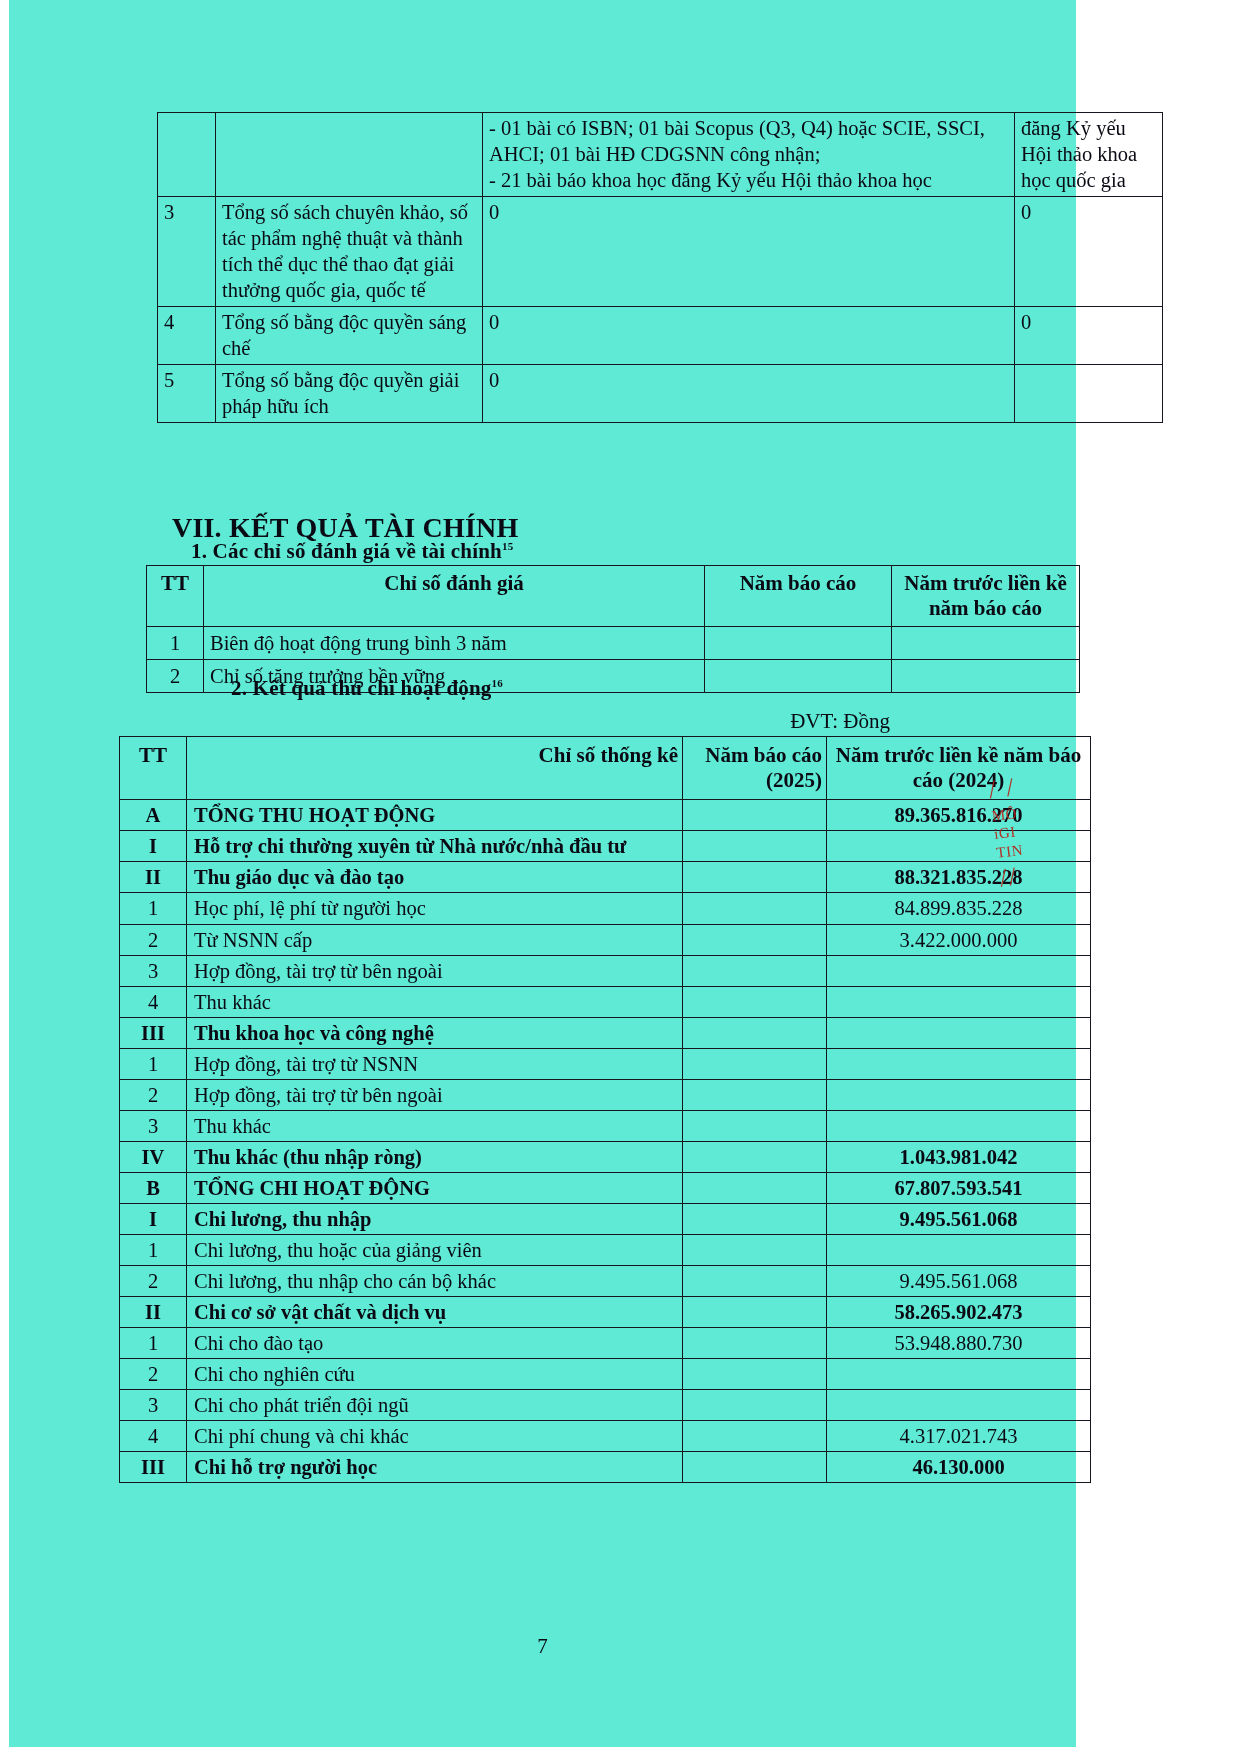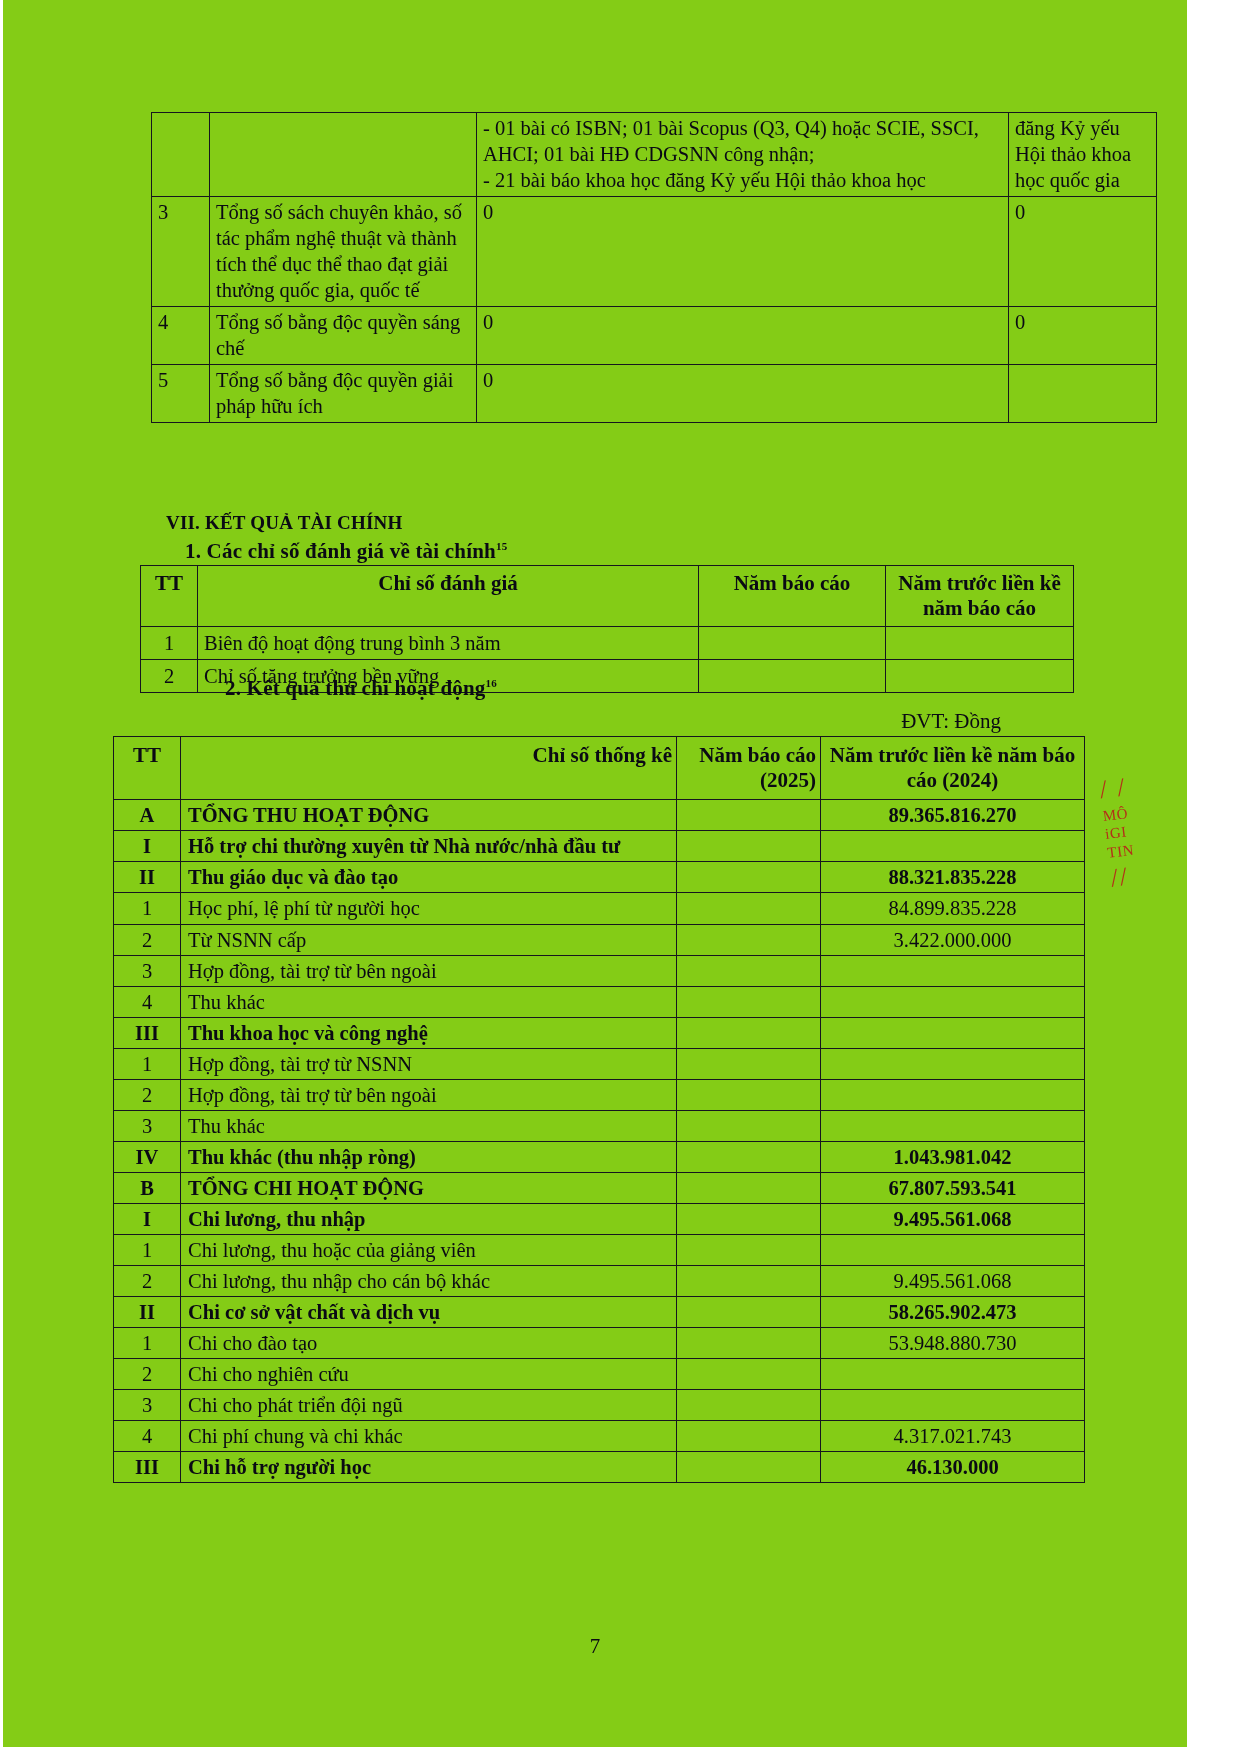--- a/index.html
+++ b/index.html
@@ -10,24 +10,24 @@
   body {
     width: 1235px;
     height: 1747px;
     position: relative;
     font-family: "Liberation Serif", serif;
     color: #0a0a14;
     overflow: hidden;
   }
   .page {
     position: absolute;
-    top: 0; left: 3px;
-    width: 1184px;
+    top: 0; left: 9px;
+    width: 1067px;
     height: 1747px;
-    background: #84cc16;
+    background: #5eead4;
   }
 
   
   table {
     border-collapse: collapse;
     table-layout: fixed;
   }
   table td, table th {
     border: 1.6px solid #16161e;
     vertical-align: top;
@@ -47,21 +47,21 @@
   }
   .tbl-sci td.c-no { width: 46px; }
   .tbl-sci td.c-name { width: 255px; }
   .tbl-sci td.c-val { width: 520px; }
   .tbl-sci td.c-val2 { width: 136px; }
 
   
   .h-section {
     position: absolute;
     font-weight: bold;
-    font-size: 19px;
+    font-size: 28px;
     letter-spacing: .2px;
   }
   .h-vii { left: 163px; top: 512px; }
   .h-1 { left: 182px; top: 539px; font-size: 21px;}
   .h-2 { left: 182px; top: 676px; font-size: 21px; margin-left: 40px;}
   sup { font-size: 11px; vertical-align: super; }
 
   
   .tbl-fin {
     position: absolute;

